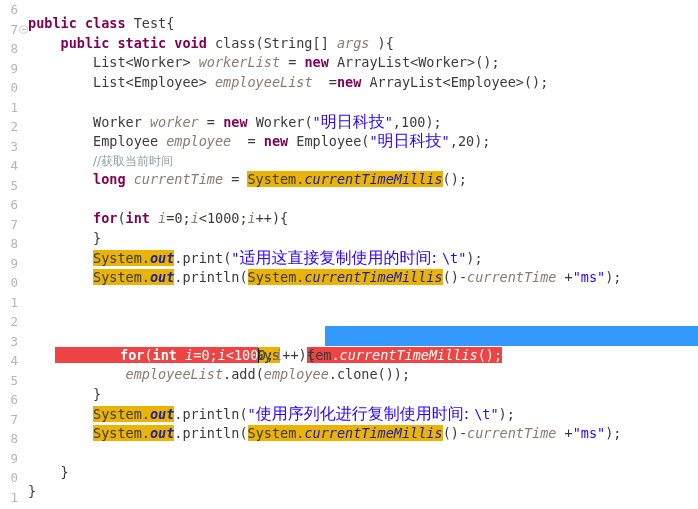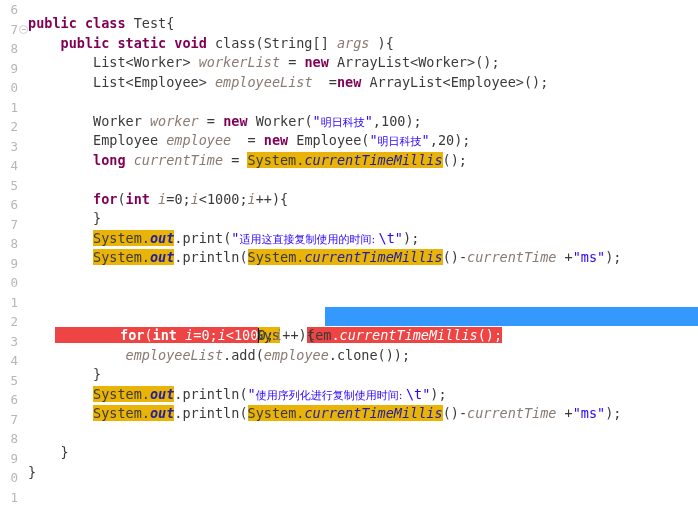--- a/index.html
+++ b/index.html
@@ -89,21 +89,21 @@
   .line > span { white-space: pre; }
 
   
   .kw      { color: #7f0055; font-weight: bold; }
   .type    { color: #3a3a3a; }
   .ident   { color: #3a3a3a; }
   .local   { color: #8a7a72; font-style: italic; }
   .str     { color: #2a00ff; }
   .num     { color: #3a3a3a; }
   .cmt-cjk { color: #8f9fa8; font-family: "DejaVu Sans", "Liberation Sans", sans-serif; font-size: 12px; }
-  .cjk     { font-family: "DejaVu Sans", "Liberation Sans", sans-serif; font-size: 11px; }
+  .cjk     { font-family: "DejaVu Sans", "Liberation Sans", sans-serif; font-size: 16px; }
   .stat    { color: #22229c; font-style: italic; }
   .field   { color: #22229c; font-style: italic; font-weight: bold; margin-top: 44px; }
   .punc    { color: #3a3a3a; }
 
   
   .occ { background: #eab308; }
 
   
   .sel {
     background: #ef4444;
@@ -229,20 +229,21 @@
     <div class="line"><span class="punc">        </span><span class="type">List</span><span class="punc">&lt;</span><span class="type">Worker</span><span class="punc">&gt; </span><span class="local">workerList</span><span class="punc"> = </span><span class="kw">new</span><span class="punc"> </span><span class="type">ArrayList</span><span class="punc">&lt;</span><span class="type">Worker</span><span class="punc">&gt;();</span></div>
 
     <div class="line"><span class="punc">        </span><span class="type">List</span><span class="punc">&lt;</span><span class="type">Employee</span><span class="punc">&gt; </span><span class="local">employeeList</span><span class="punc">  =</span><span class="kw">new</span><span class="punc"> </span><span class="type">ArrayList</span><span class="punc">&lt;</span><span class="type">Employee</span><span class="punc">&gt;();</span></div>
 
     <div class="line">&nbsp;</div>
 
     <div class="line"><span class="punc">        </span><span class="type">Worker</span><span class="punc"> </span><span class="local">worker</span><span class="punc"> = </span><span class="kw">new</span><span class="punc"> </span><span class="type">Worker</span><span class="punc">(</span><span class="str">"<span class="cjk">明日科技</span>"</span><span class="punc">,</span><span class="num">100</span><span class="punc">);</span></div>
 
     <div class="line"><span class="punc">        </span><span class="type">Employee</span><span class="punc"> </span><span class="local">employee</span><span class="punc">  = </span><span class="kw">new</span><span class="punc"> </span><span class="type">Employee</span><span class="punc">(</span><span class="str">"<span class="cjk">明日科技</span>"</span><span class="punc">,</span><span class="num">20</span><span class="punc">);</span></div>
 
+    <div class="line"><span class="punc">        </span><span class="cmt-cjk">//获取当前时间</span></div>
 
     <div class="line"><span class="punc">        </span><span class="kw">long</span><span class="punc"> </span><span class="local">currentTime</span><span class="punc"> = </span><span class="occ"><span class="type">System</span><span class="punc">.</span><span class="stat">currentTimeMillis</span></span><span class="punc">();</span></div>
 
     <div class="line">&nbsp;</div>
 
     <div class="line"><span class="punc">        </span><span class="kw">for</span><span class="punc">(</span><span class="kw">int</span><span class="punc"> </span><span class="local">i</span><span class="punc">=</span><span class="num">0</span><span class="punc">;</span><span class="local">i</span><span class="punc">&lt;</span><span class="num">1000</span><span class="punc">;</span><span class="local">i</span><span class="punc">++){</span></div>
 
 
     <div class="line"><span class="punc">        }</span></div>
 

